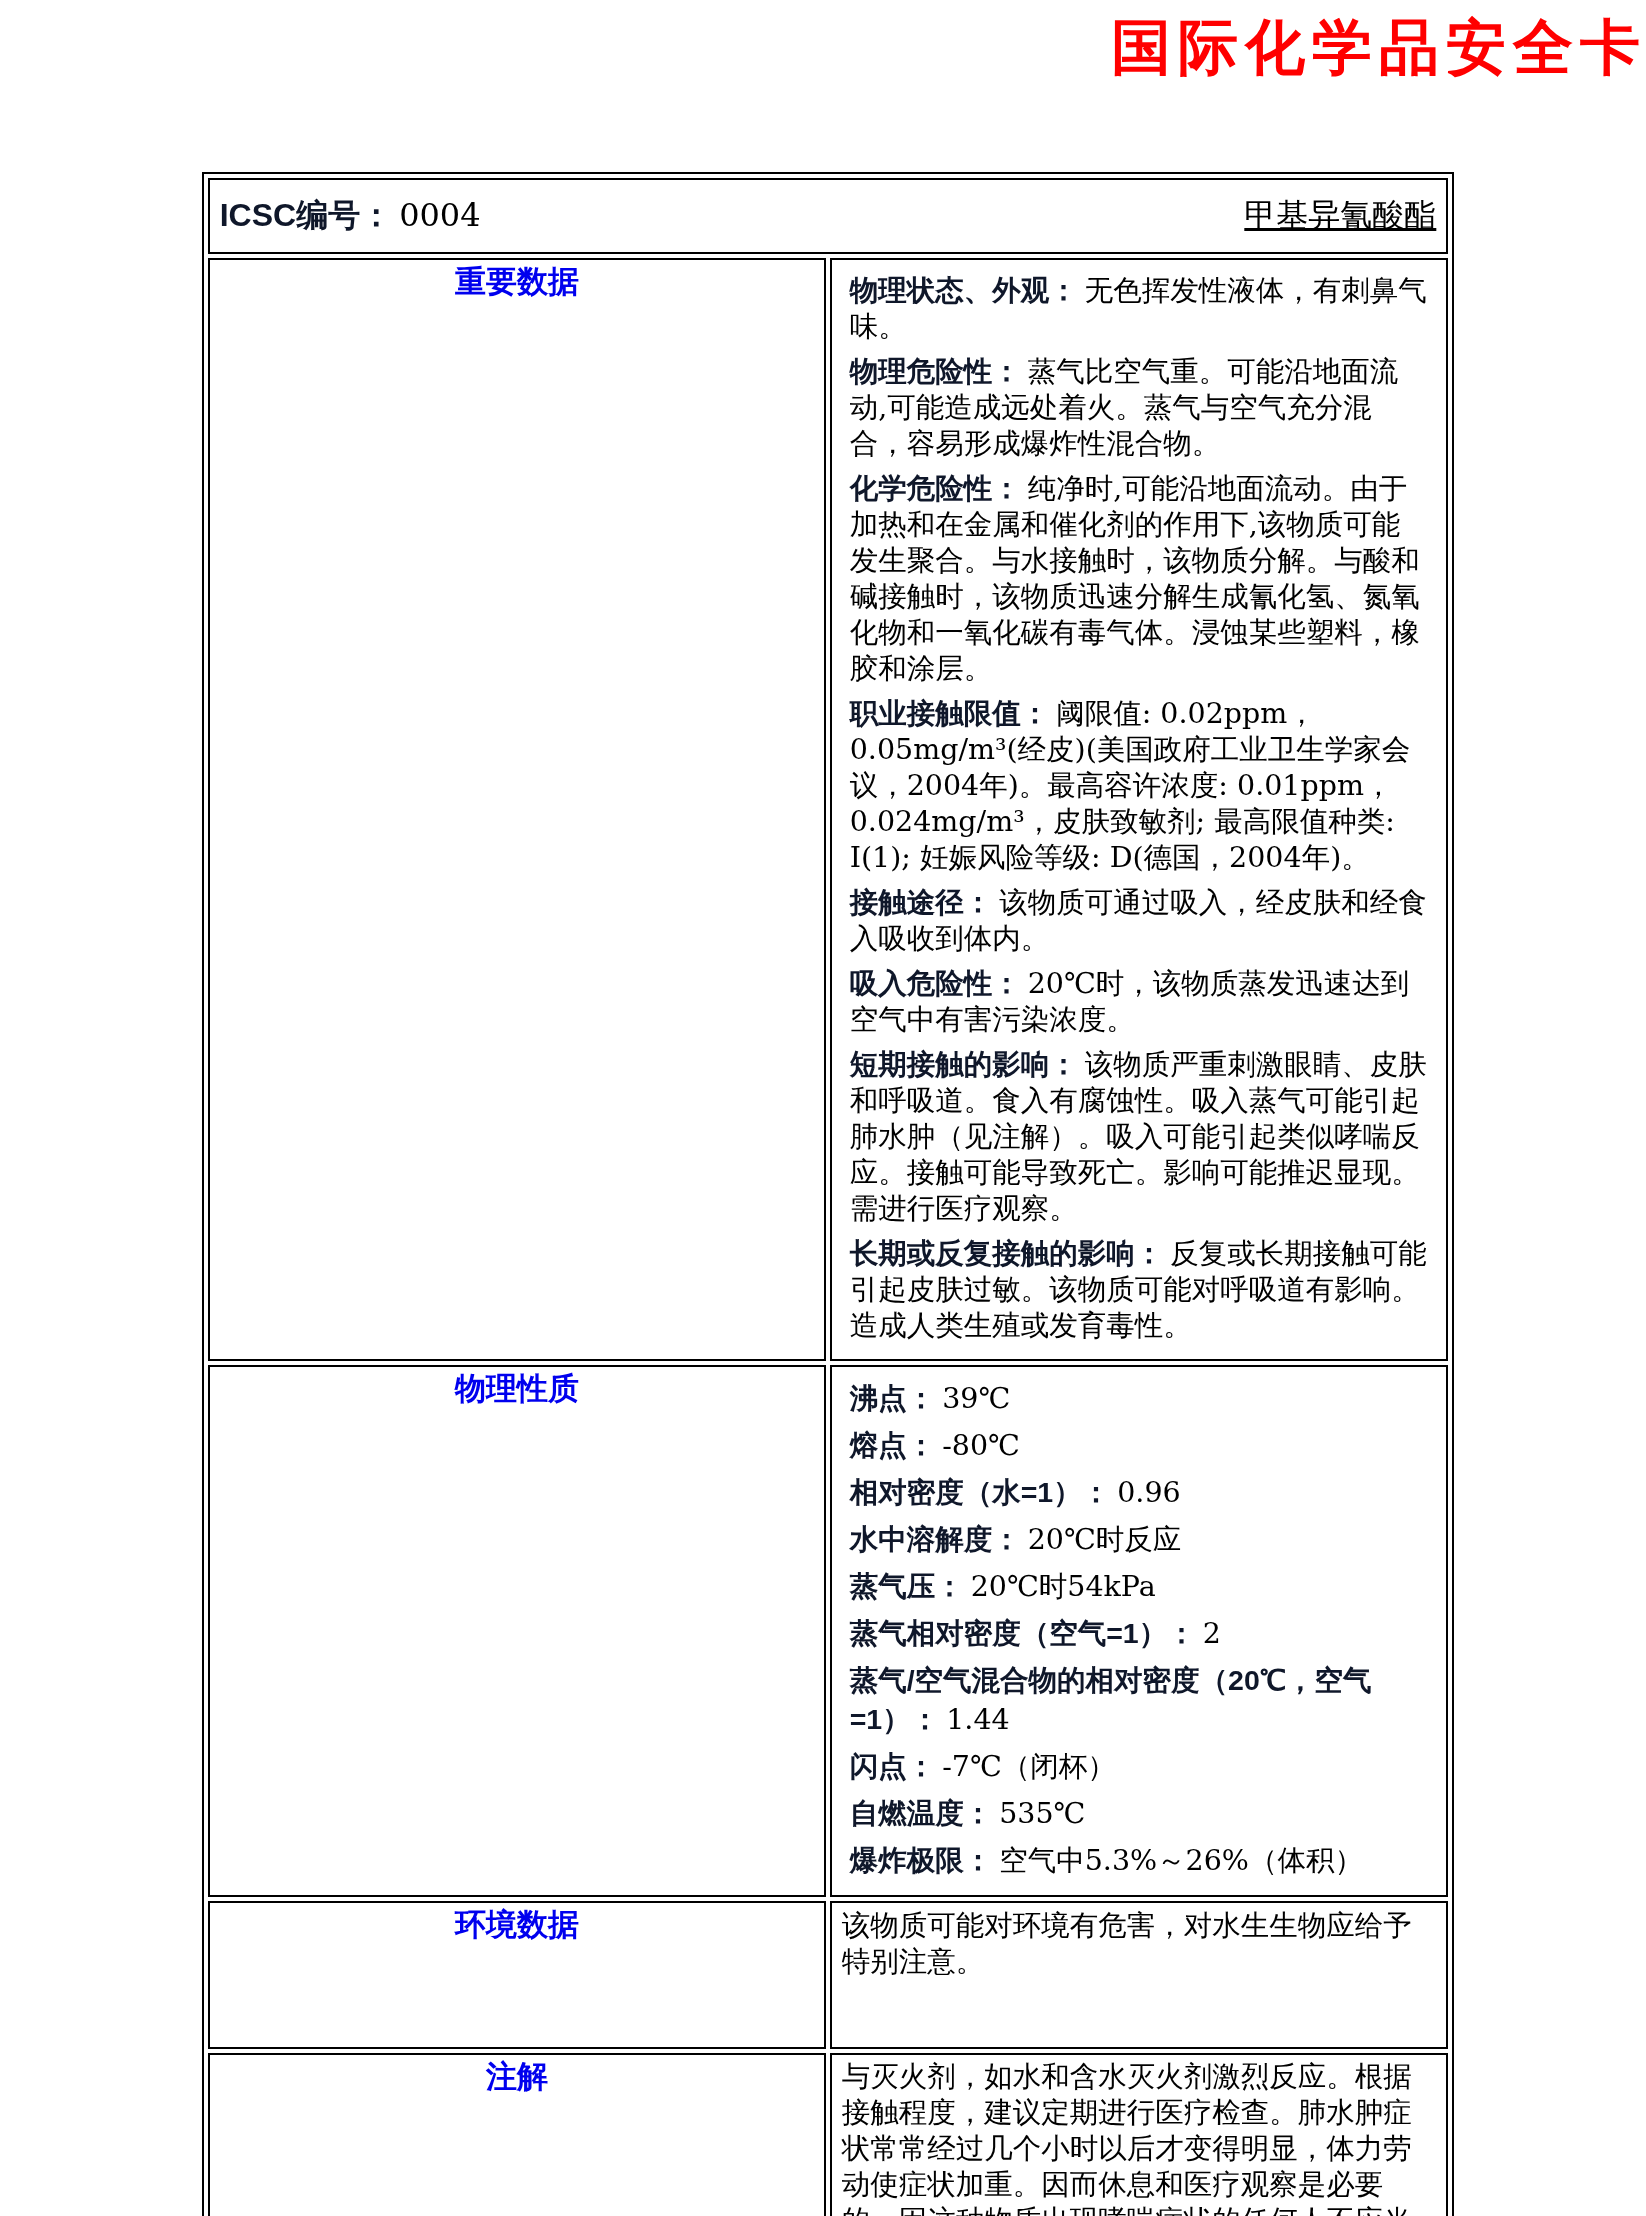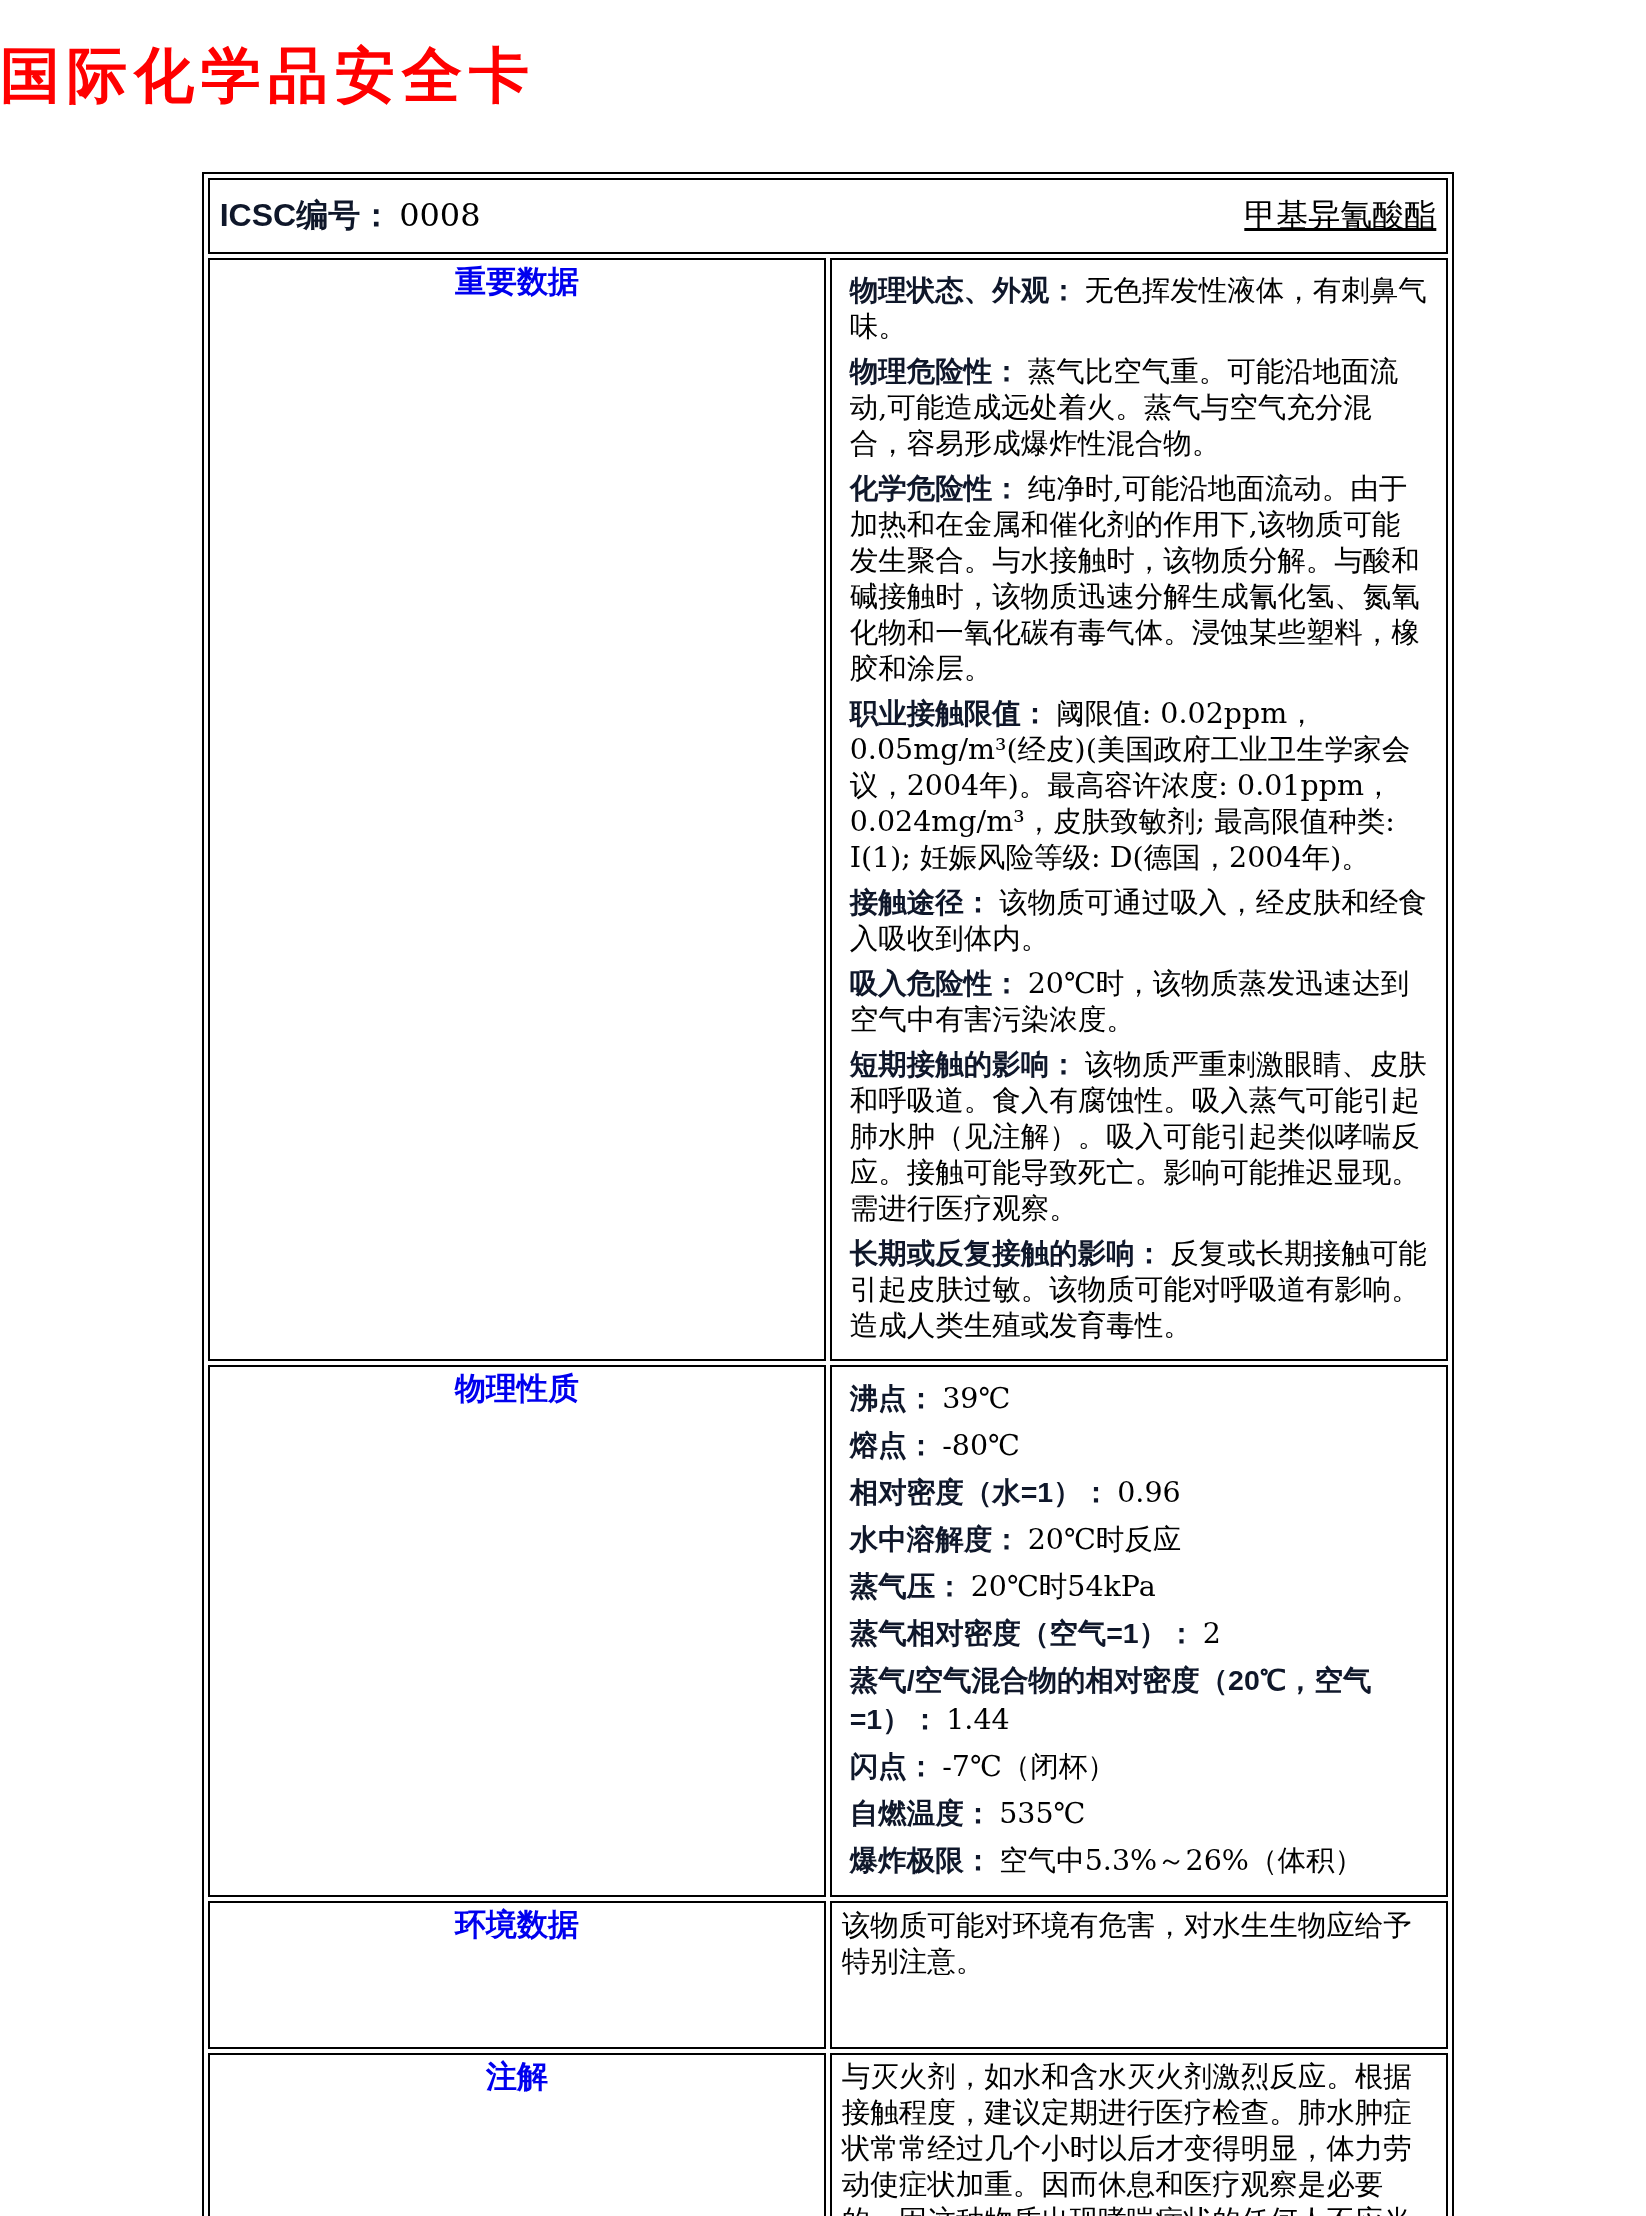--- a/index.html
+++ b/index.html
@@ -2,21 +2,21 @@
 <html lang="zh" style="font-size:11px"><head>
 <meta charset="utf-8">
 <style>
   html,body{margin:0;padding:0;background:#fff;}
   body{
     width:1647px;height:2216px;position:relative;
     font-family:"DejaVu Serif","Liberation Serif",serif;
     color:#000;
   }
   .page-title{
-    margin:0;padding-top:36px;text-align:left;
+    margin:0;padding-top:8px;text-align:right;
     color:#ff0000;font-weight:bold;font-size:60px;letter-spacing:7px;
     font-family:"DejaVu Serif","Liberation Serif",serif;
   }
   table.card{
     position:absolute;left:202px;top:172px;width:1252px;
     border:2.8px solid #000;border-collapse:separate;border-spacing:4.2px;
     background:#fff;table-layout:fixed;
   }
   table.card td{border:2.1px solid #000;background:#fff;vertical-align:top;}
   td.side{
@@ -47,21 +47,21 @@
 
 <h1 class="page-title">国际化学品安全卡</h1>
 
 <table class="card">
 
   <tbody>
       <tr>
     <td colspan="2" class="hdr">
       <div class="header-cell">
         <span class="hdr-left">
-          <span class="lbl">ICSC编号：</span><span>0008</span>
+          <span class="lbl">ICSC编号：</span><span>0004</span>
         </span>
         <span class="chem-name">甲基异氰酸酯</span>
       </div>
     </td>
   </tr>
 
   <tr>
     <td class="side">重要数据</td>
     <td class="content">
       <div class="entry"><span class="lbl">物理状态、外观：</span><span>无色挥发性液体，有刺鼻气味。</span></div>

